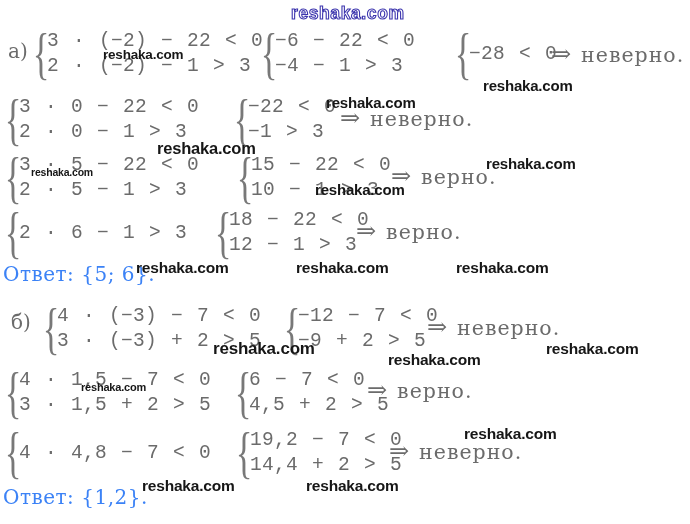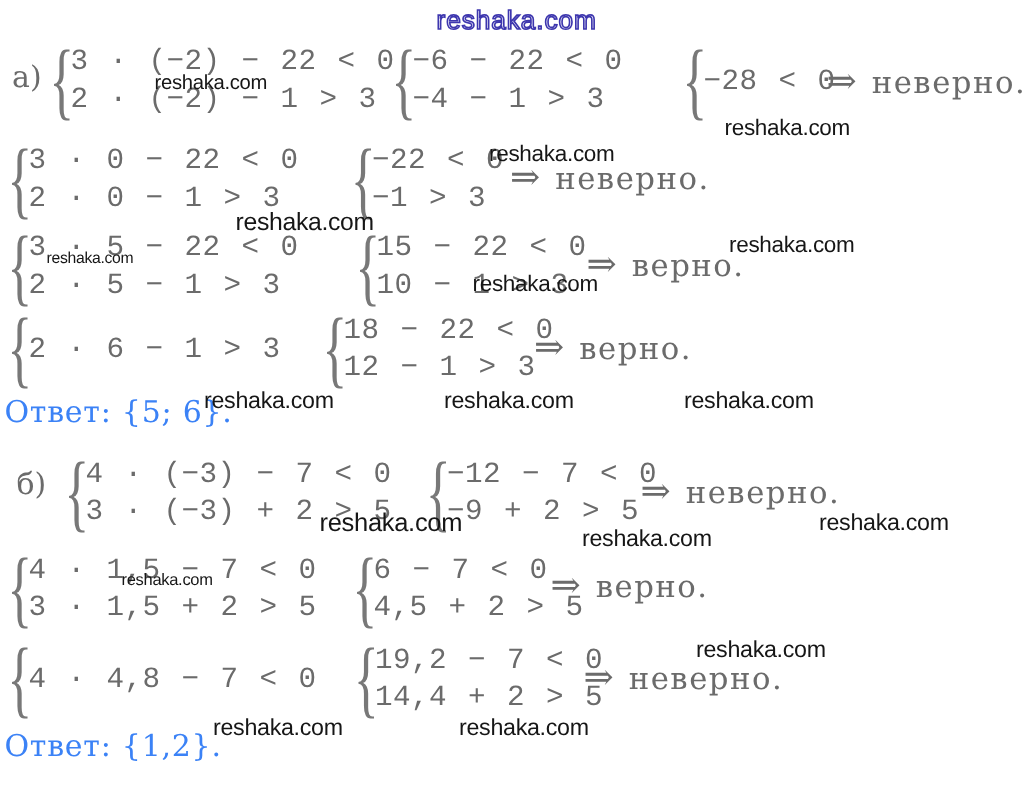--- a/index.html
+++ b/index.html
@@ -61,21 +61,21 @@
     font-size: 20px;
     color: #3b82f6;
     letter-spacing: 0.5px;
     z-index: 1;
   }
 
   
   .wm {
     position: absolute;
     font-family: "Liberation Sans", sans-serif;
-    font-weight: 400;
+    font-weight: 700;
     color: #161616;
     letter-spacing: -0.2px;
     z-index: 5;
     white-space: nowrap;
   }
   .wm-top {
     font-size: 17.5px;
     letter-spacing: 0.6px;
     color: #9b97d8;
     -webkit-text-fill-color: rgba(255,255,255,0.12);

